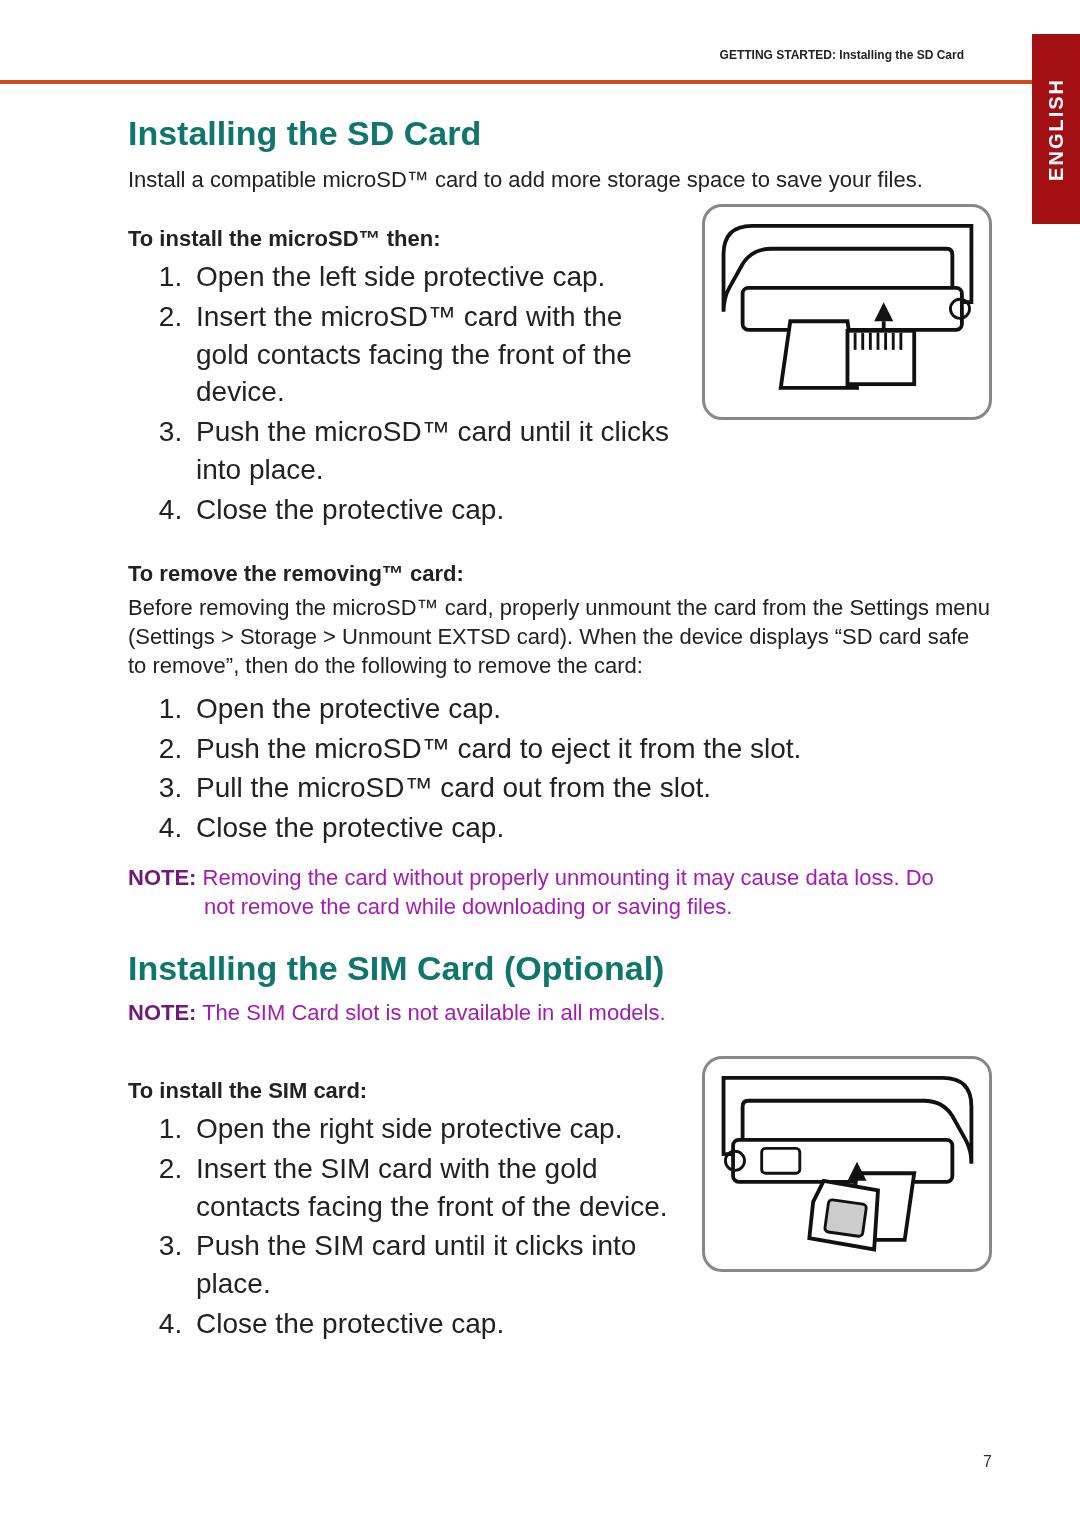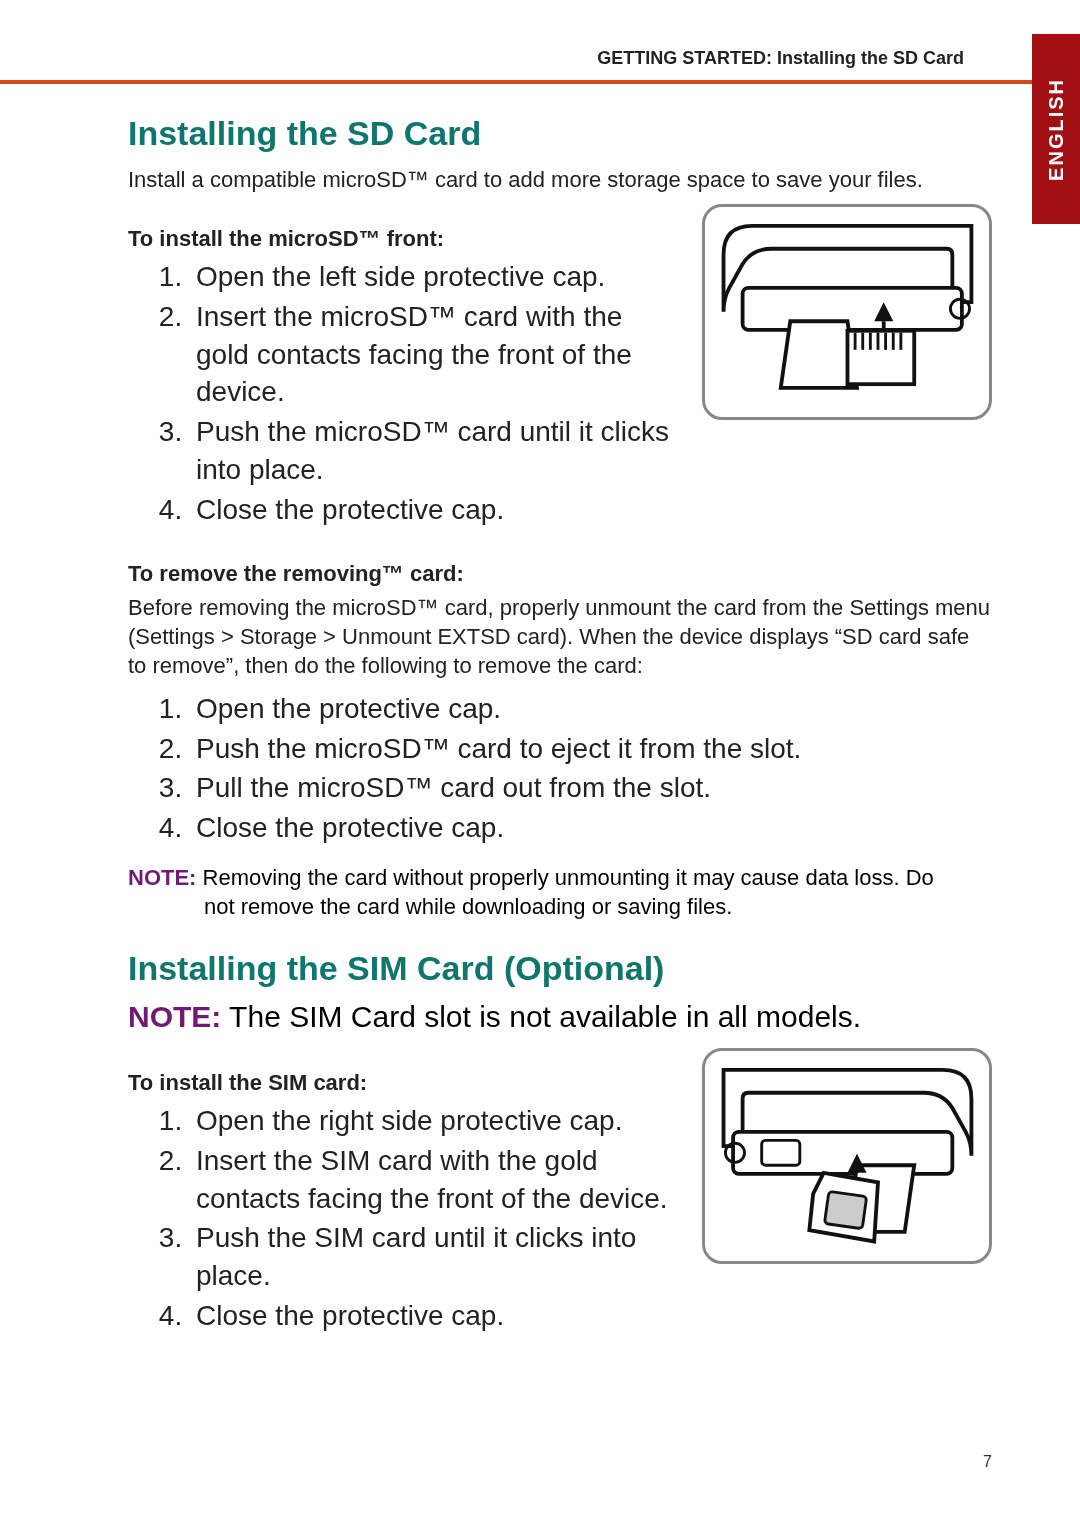--- a/index.html
+++ b/index.html
@@ -1,57 +1,57 @@
 <!DOCTYPE html>
 <html><head>
 <meta charset="utf-8">
 <style>
   * { box-sizing: border-box; margin: 0; padding: 0; }
   html, body { width: 1080px; height: 1527px; background: #fff; font-family: Arial, Helvetica, sans-serif; color: #222; }
   .page { position: relative; width: 1080px; height: 1527px; padding: 50px 88px 50px 128px; }
   .orange-rule { position: absolute; left: 0; top: 80px; width: 100%; height: 4px; background: #d24a17; }
   .lang-tab { position: absolute; right: 0; top: 34px; width: 48px; height: 190px; background: #a20f12; color: #fff; display: flex; align-items: center; justify-content: center; }
   .lang-tab span { writing-mode: vertical-rl; transform: rotate(180deg); font-weight: bold; font-size: 20px; letter-spacing: 2px; }
-  .header { position: absolute; top: 48px; right: 116px; font-size: 18px; font-weight: bold; color: #222; }
+  .header { position: absolute; top: 48px; right: 116px; font-size: 12px; font-weight: bold; color: #222; }
   .content { margin-top: 64px; }
   h1 { color: #0f766e; font-size: 34px; font-weight: bold; margin-bottom: 12px; }
   p { font-size: 22px; line-height: 1.32; margin-bottom: 10px; }
   .subhead { font-weight: bold; font-size: 22px; margin-top: 22px; margin-bottom: 6px; }
   ol { list-style: decimal; padding-left: 62px; font-size: 28px; line-height: 1.35; }
   ol li { margin-bottom: 2px; padding-left: 6px; }
   .row { display: flex; gap: 22px; align-items: flex-start; }
   .row .textcol { flex: 1; }
   .figure { width: 290px; height: 216px; border: 3px solid #888; border-radius: 20px; background: #fff; display: flex; align-items: center; justify-content: center; flex-shrink: 0; }
   .figure svg { width: 94%; height: 94%; }
   .note-line { font-size: 22px; line-height: 1.32; margin-top: 16px; padding-left: 0; }
   .note-label { color: #701a75; font-weight: bold; }
-  .note-body { color: #000000; }
+  .note-body { color: #a21caf; }
   .note-indent { padding-left: 76px; display: block; }
   .sec2 { margin-top: 28px; }
-  .sim-note { font-size: 30px; margin-bottom: 14px; }
+  .sim-note { font-size: 22px; margin-bottom: 30px; }
   .page-num { position: absolute; right: 88px; bottom: 56px; font-size: 16px; color: #333; }
 </style>
 </head>
 <body>
 
 <div class="page">
   <div class="orange-rule"></div>
   <div class="lang-tab">
     <span>ENGLISH</span>
   </div>
   <div class="header">GETTING STARTED: Installing the SD Card</div>
 
   <div class="content">
 
     <h1>Installing the SD Card</h1>
     <p>Install a compatible microSD™ card to add more storage space to save your files.</p>
 
     <div class="row">
       <div class="textcol">
-        <div class="subhead">To install the microSD™ front:</div>
+        <div class="subhead">To install the microSD™ then:</div>
         <ol>
           <li>Open the left side protective cap.</li>
           <li>Insert the microSD™ card with the gold contacts facing the front of the device.</li>
           <li>Push the microSD™ card until it clicks into place.</li>
           <li>Close the protective cap.</li>
         </ol>
       </div>
       <div class="figure">
         <svg viewBox="0 0 280 200">
           <path d="M10 40 Q10 10 40 10 L270 10 L270 90 L260 90 Q250 90 250 80 L250 40 Q250 34 244 34 L60 34 Q40 34 30 50 L16 75 Q10 86 10 100 Z" fill="#fff" stroke="#111" stroke-width="4"></path>

